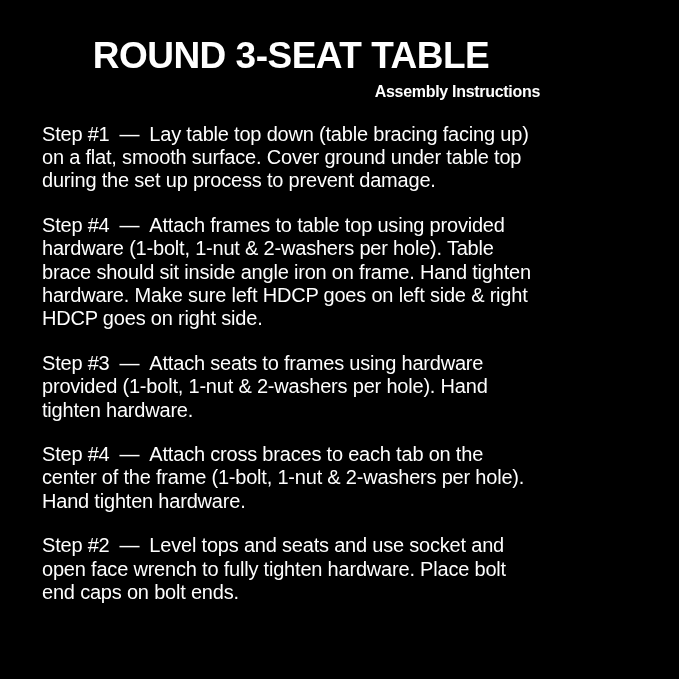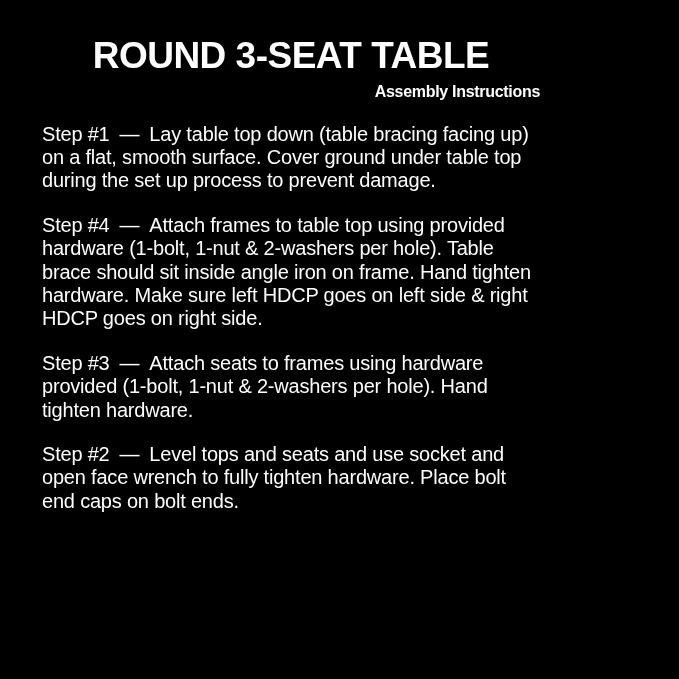--- a/index.html
+++ b/index.html
@@ -63,19 +63,22 @@
   </p>
 
   <p class="step">
     <span class="step-label">Step #4</span><span class="step-sep">—</span><span class="step-text">Attach frames to table top using provided hardware (1-bolt, 1-nut &amp; 2-washers per hole). Table brace should sit inside angle iron on frame. Hand tighten hardware. Make sure left HDCP goes on left side &amp; right HDCP goes on right side.</span>
   </p>
 
   <p class="step">
     <span class="step-label">Step #3</span><span class="step-sep">—</span><span class="step-text">Attach seats to frames using hardware provided (1-bolt, 1-nut &amp; 2-washers per hole). Hand tighten hardware.</span>
   </p>
 
+  <p class="step">
+    <span class="step-label">Step #4</span><span class="step-sep">—</span><span class="step-text">Attach cross braces to each tab on the center of the frame (1-bolt, 1-nut &amp; 2-washers per hole). Hand tighten hardware.</span>
+  </p>
 
 
   <p class="step">
     <span class="step-label">Step #2</span><span class="step-sep">—</span><span class="step-text">Level tops and seats and use socket and open face wrench to fully tighten hardware. Place bolt end caps on bolt ends.</span>
   </p>
 
 </div>
 
 </body></html>

